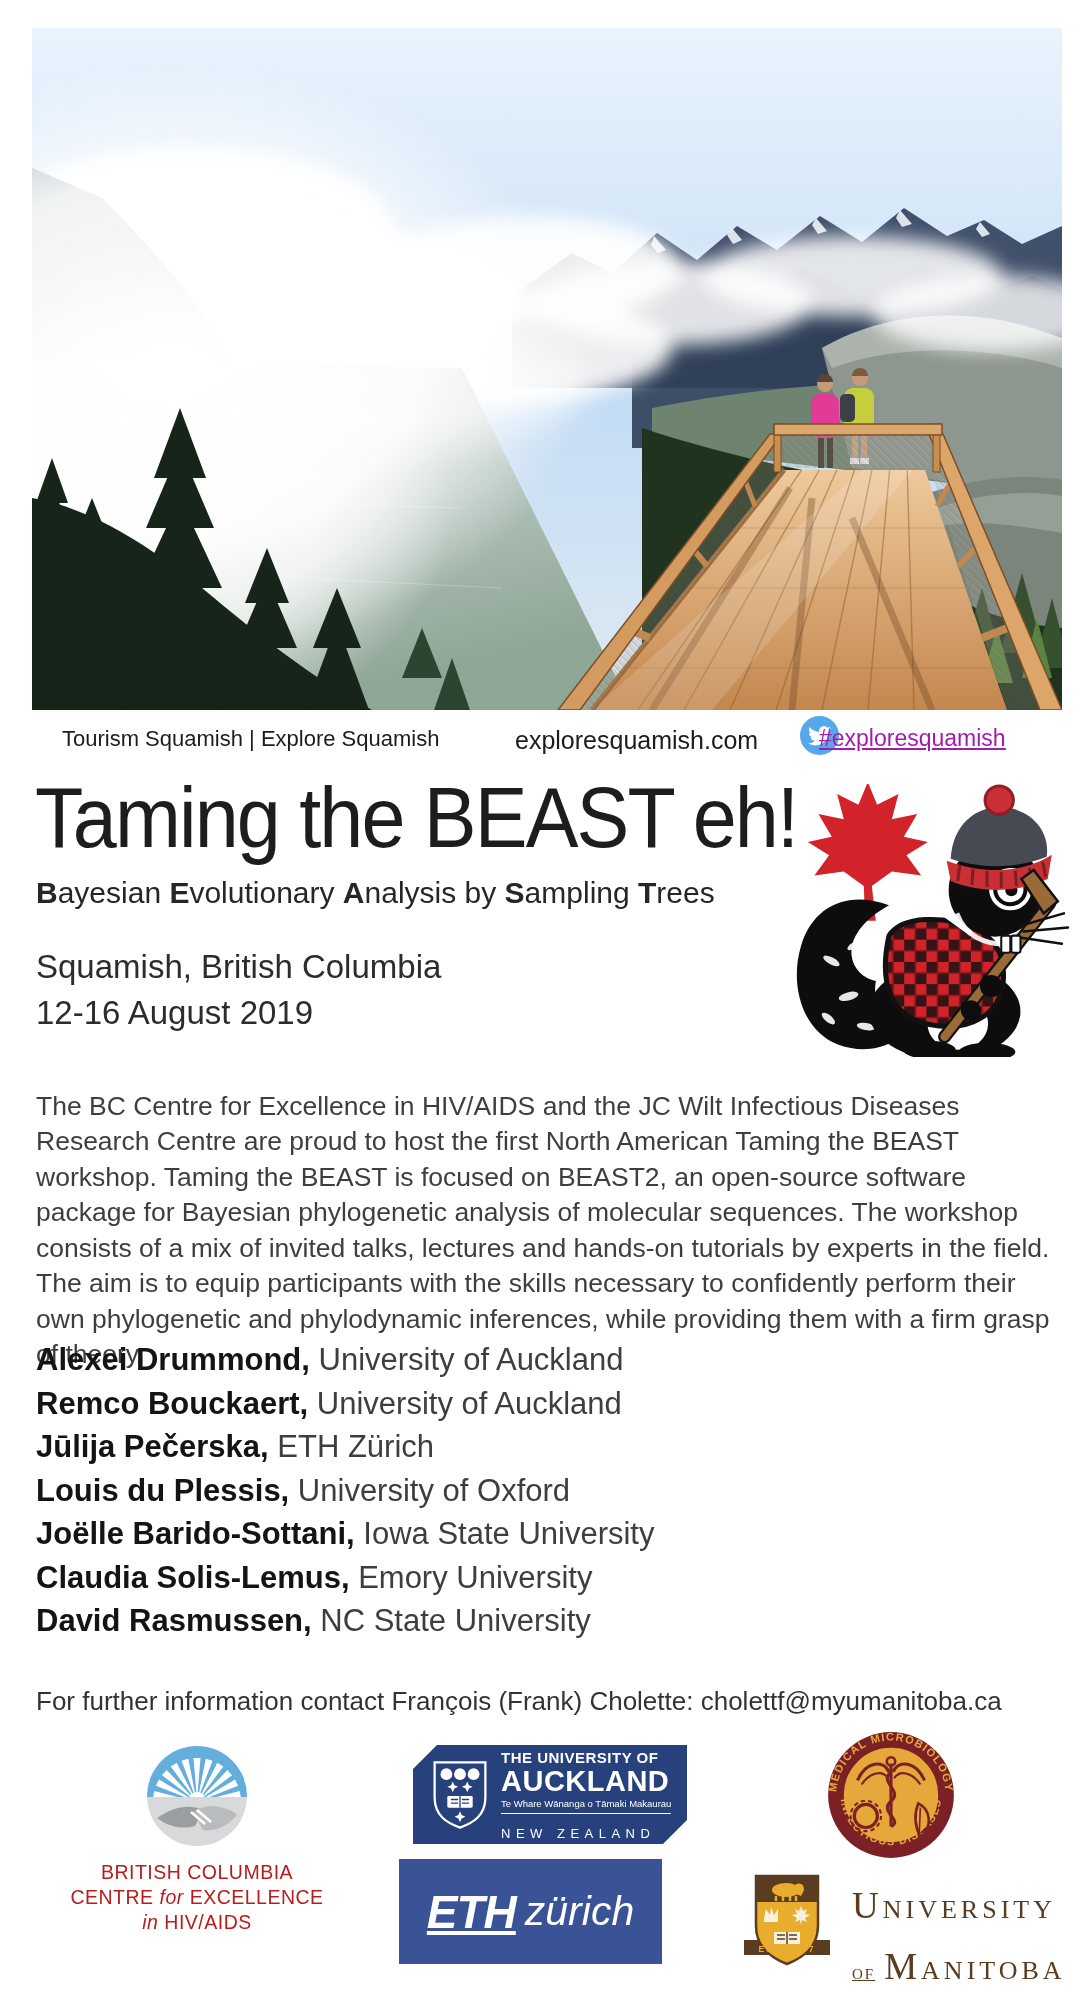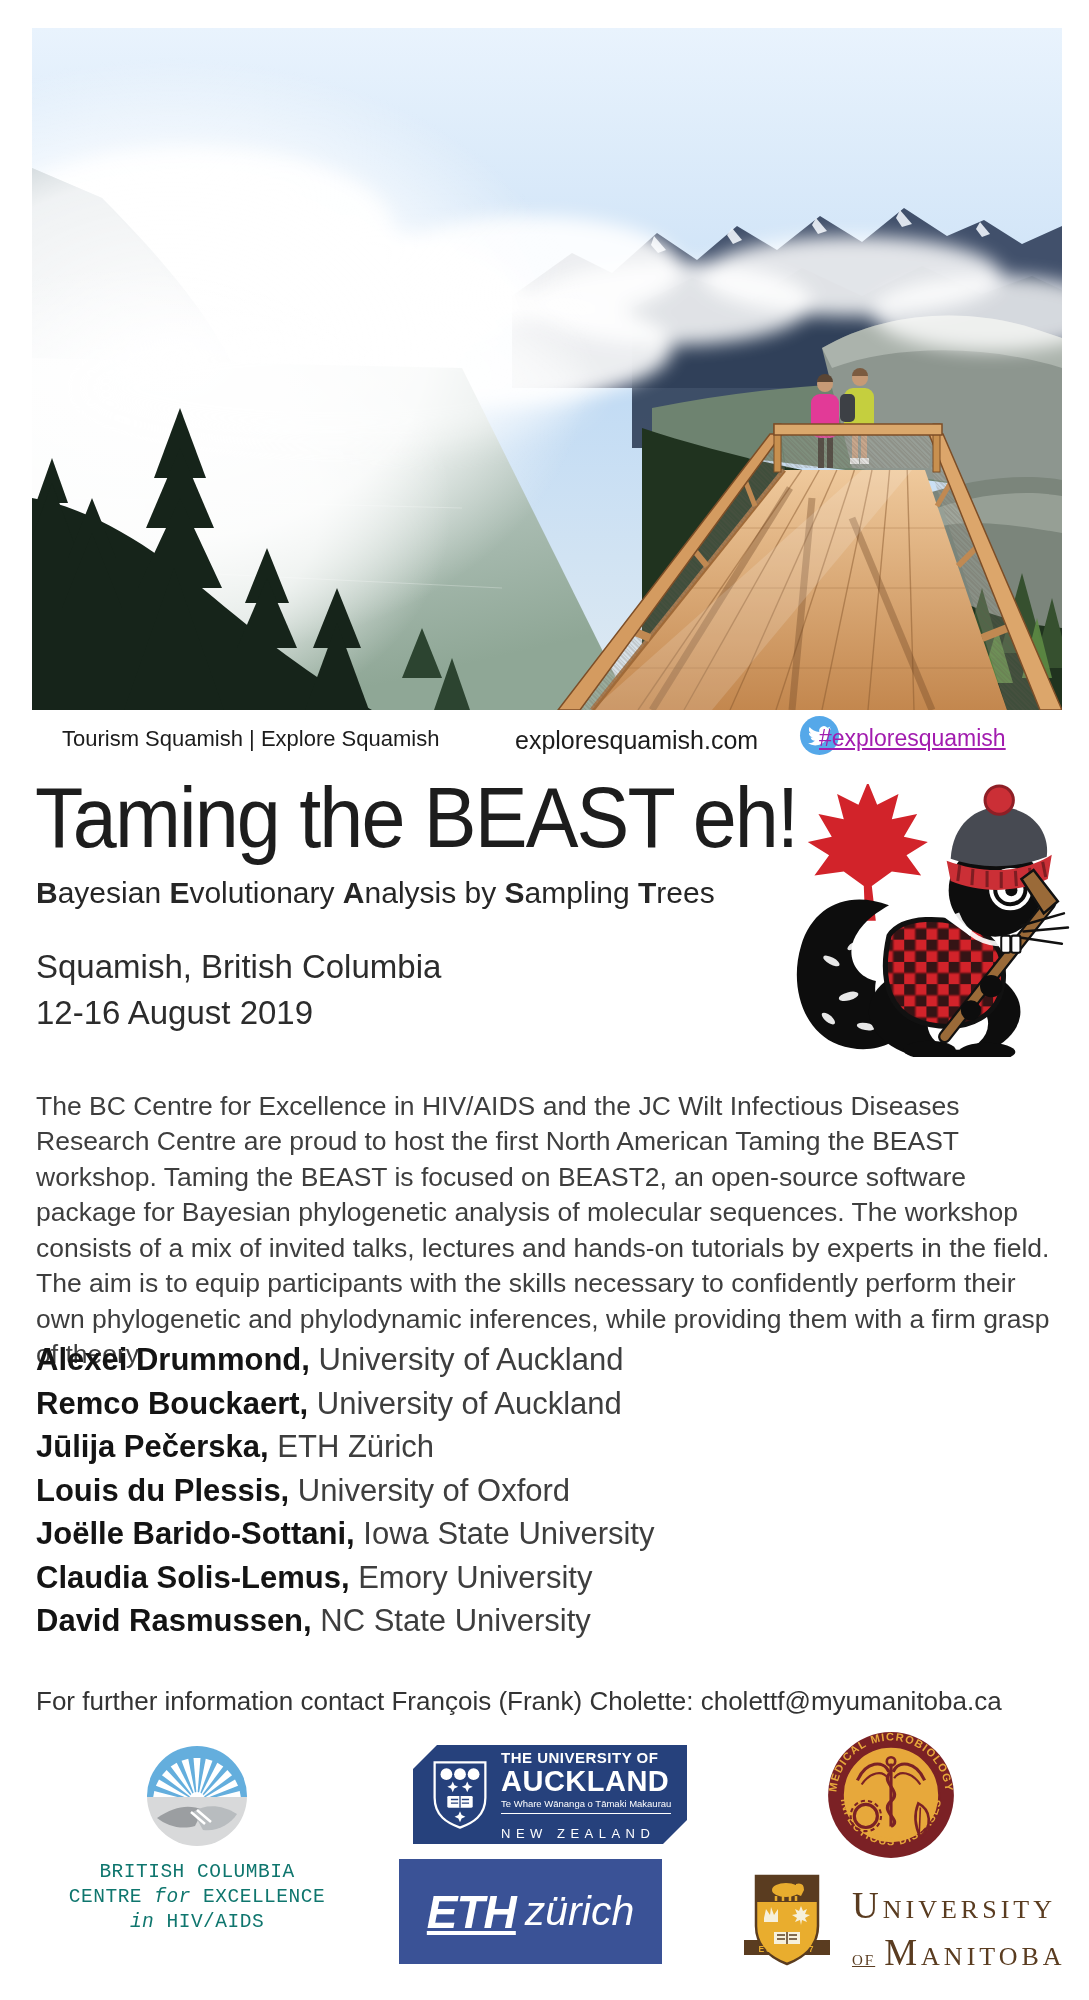--- a/index.html
+++ b/index.html
@@ -28,21 +28,21 @@
   .about{left:36px;top:1062px;width:1018px;font-size:26.5px;line-height:35.5px;color:#3e3e3e;}
 
   .speakers{left:36px;top:1338px;font-size:31px;line-height:43.5px;}
   .spk-name{font-weight:700;color:#141414;}
   .spk-aff{color:#3e3e3e;}
 
   .contact{left:36px;top:1686px;font-size:26px;color:#333;}
 
   
   .bccfe{left:68px;top:1744px;width:258px;text-align:center;}
-  .bccfe-text{margin-top:12px;font-family:Liberation Mono, monospace;color:#0f766e;
+  .bccfe-text{margin-top:12px;font-family:Liberation Sans, sans-serif;color:#b91c1c;
               font-size:19.5px;line-height:25px;letter-spacing:.5px;}
   .bccfe-text i{font-style:italic;}
 
   .auckland{left:413px;top:1745px;width:274px;height:99px;background:#26417c;
             clip-path:polygon(24px 0,100% 0,100% calc(100% - 24px),calc(100% - 24px) 100%,0 100%,0 24px);
             display:flex;align-items:center;color:#fff;}
   .au-shield{margin-left:18px;}
   .au-text{margin-left:12px;width:170px;}
   .au-l1{font-size:15px;font-weight:700;letter-spacing:.5px;}
   .au-l2{font-size:29px;font-weight:700;letter-spacing:.5px;line-height:30px;}
@@ -54,21 +54,21 @@
        align-items:center;}
   .eth-bold{font-weight:700;font-size:46px;letter-spacing:-1px;text-decoration:underline;}
   .eth-light{font-weight:300;font-size:41px;margin-left:9px;}
 
   .mmid{left:826px;top:1730px;width:130px;height:130px;}
 
   .manitoba{left:744px;top:1874px;display:flex;align-items:flex-start;}
   .um-text{margin-left:22px;font-family:"Liberation Serif",serif;color:#5a3c20;margin-top:10px;}
   .um-l1{font-size:26px;letter-spacing:4px;}
   .um-big{font-size:37px;}
-  .um-l2{font-size:26px;letter-spacing:4px;margin-top:4px;}
+  .um-l2{font-size:26px;letter-spacing:4px;margin-top:18px;}
   .um-of{font-size:15px;text-decoration:underline;letter-spacing:2px;margin-right:9px;}
 
   .beaver{left:793px;top:784px;width:278px;height:272px;}
 </style>
 </head>
 <body>
 
 <div class="page">
 
   <div class="abs hero">

